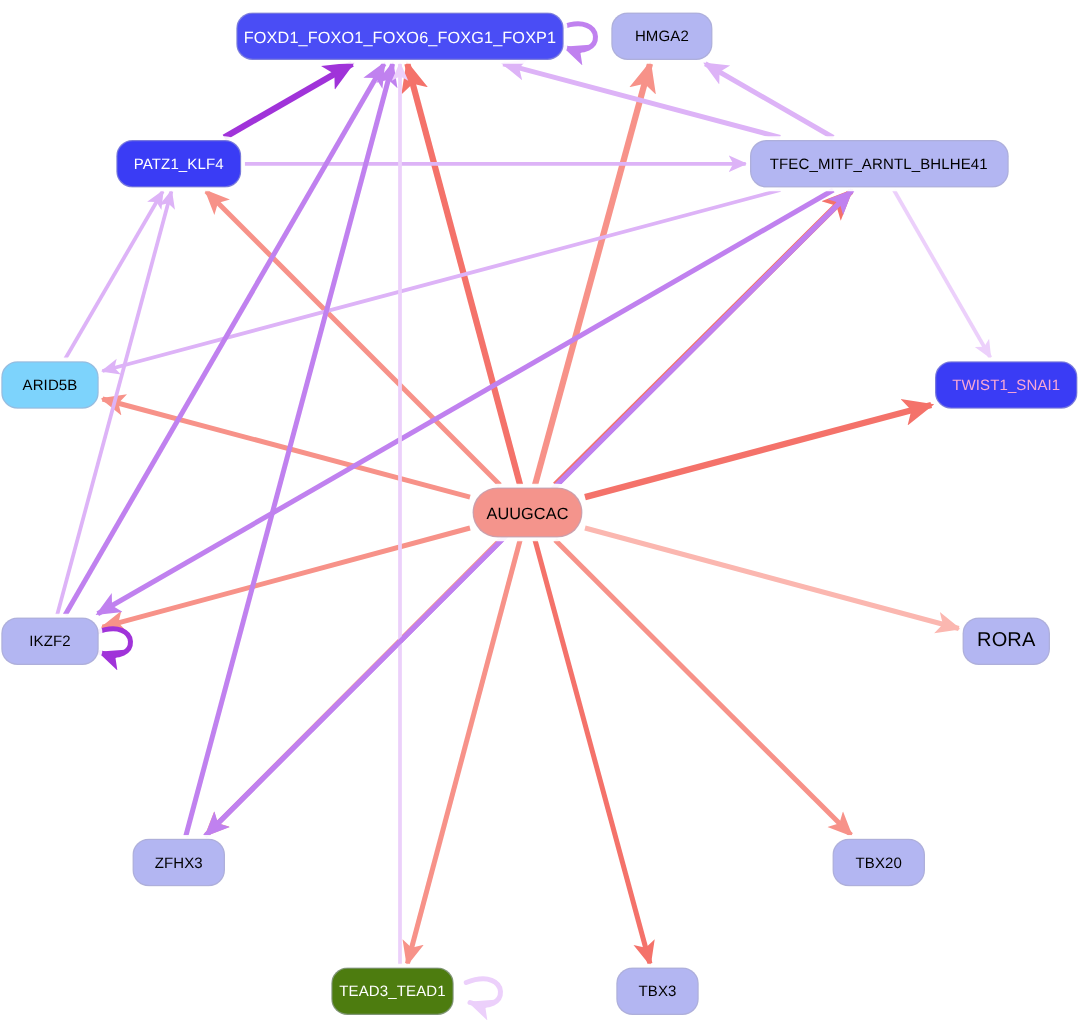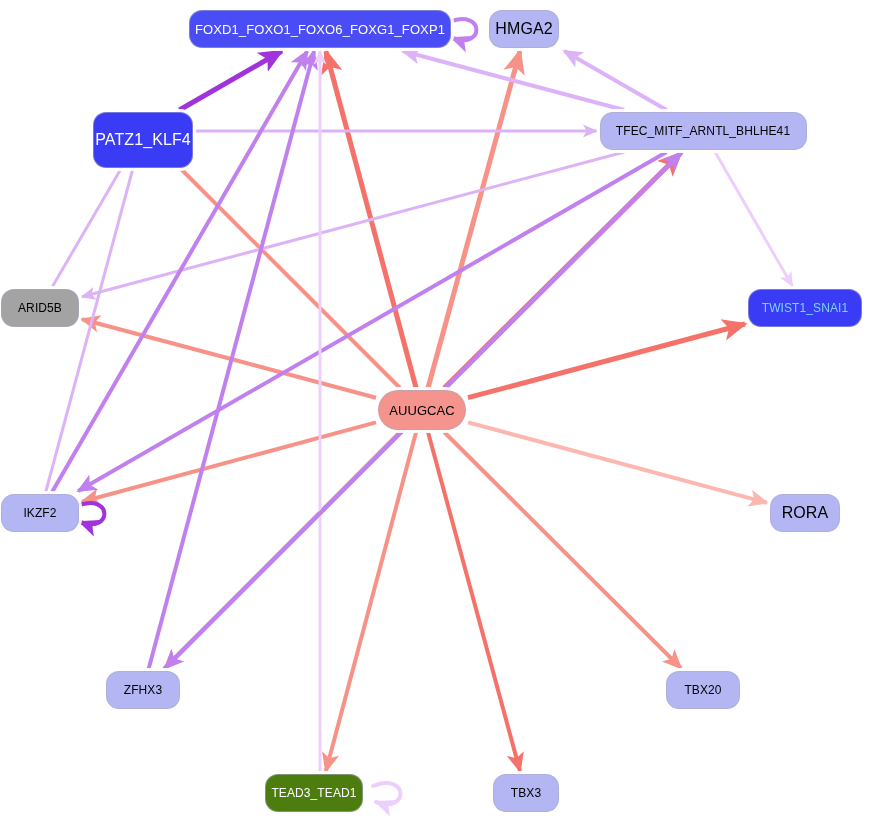--- a/index.html
+++ b/index.html
@@ -102,33 +102,33 @@
       <line x1="148.6" y1="669.0" x2="314.1" y2="51.0" stroke="#c081ef" stroke-width="4" stroke-linecap="butt" marker-end="url(#arw-c081ef)"></line>
       <line x1="52.2" y1="287.0" x2="130.2" y2="153.0" stroke="#ddb3f7" stroke-width="3" stroke-linecap="butt" marker-end="url(#arw-ddb3f7)"></line>
       <line x1="320.0" y1="772.0" x2="320.0" y2="51.0" stroke="#ecd0fb" stroke-width="3" stroke-linecap="butt" marker-end="url(#arw-ecd0fb)"></line>
       <line x1="45.7" y1="492.0" x2="137.1" y2="153.0" stroke="#ddb3f7" stroke-width="3" stroke-linecap="butt" marker-end="url(#arw-ddb3f7)"></line>
       <line x1="164.0" y1="669.0" x2="681.0" y2="153.0" stroke="#c081ef" stroke-width="4" stroke-linecap="butt" marker-end="url(#arw-c081ef)"></line>
     </svg>
   <div id="node-layer">
       <div class="graph-node" style="left: 189px; top: 10px; width: 262px; height: 38px; background: rgb(74, 77, 245); color: rgb(255, 255, 255); font-size: 13px;">
         <span class="node-label">FOXD1_FOXO1_FOXO6_FOXG1_FOXP1</span>
       </div>
-      <div class="graph-node" style="left: 489px; top: 10px; width: 70px; height: 38px; background: rgb(179, 182, 242); color: rgb(0, 0, 0); font-size: 16px;">
+      <div class="graph-node" style="left: 489px; top: 10px; width: 81px; height: 38px; background: rgb(179, 182, 242); color: rgb(0, 0, 0); font-size: 12px;">
         <span class="node-label">HMGA2</span>
       </div>
-      <div class="graph-node" style="left: 93px; top: 112px; width: 100px; height: 56px; background: rgb(58, 60, 245); color: rgb(255, 255, 255); font-size: 16px;">
+      <div class="graph-node" style="left: 93px; top: 112px; width: 100px; height: 38px; background: rgb(58, 60, 245); color: rgb(255, 255, 255); font-size: 12px;">
         <span class="node-label">PATZ1_KLF4</span>
       </div>
       <div class="graph-node" style="left: 599.5px; top: 112px; width: 207px; height: 38px; background: rgb(179, 182, 242); color: rgb(0, 0, 0); font-size: 12px;">
         <span class="node-label">TFEC_MITF_ARNTL_BHLHE41</span>
       </div>
-      <div class="graph-node" style="left: 1px; top: 289px; width: 78px; height: 38px; background: #a3a3a3; color: rgb(0, 0, 0); font-size: 12px;">
+      <div class="graph-node" style="left: 1px; top: 289px; width: 78px; height: 38px; background: #7dd3fc; color: rgb(0, 0, 0); font-size: 12px;">
         <span class="node-label">ARID5B</span>
       </div>
-      <div class="graph-node" style="left: 748px; top: 289px; width: 114px; height: 38px; background: rgb(58, 60, 245); color: #7dd3fc; font-size: 12px;">
+      <div class="graph-node" style="left: 748px; top: 289px; width: 114px; height: 38px; background: rgb(58, 60, 245); color: #f9a8d4; font-size: 12px;">
         <span class="node-label">TWIST1_SNAI1</span>
       </div>
       <div class="graph-node" style="left: 378px; top: 390px; width: 88px; height: 40px; background: rgb(244, 148, 140); color: rgb(0, 0, 0); font-size: 13px; border-radius: 20px;">
         <span class="node-label">AUUGCAC</span>
       </div>
       <div class="graph-node" style="left: 1px; top: 494px; width: 78px; height: 38px; background: rgb(179, 182, 242); color: rgb(0, 0, 0); font-size: 12px;">
         <span class="node-label">IKZF2</span>
       </div>
       <div class="graph-node" style="left: 770px; top: 494px; width: 70px; height: 38px; background: rgb(179, 182, 242); color: rgb(0, 0, 0); font-size: 16px;">
         <span class="node-label">RORA</span>

